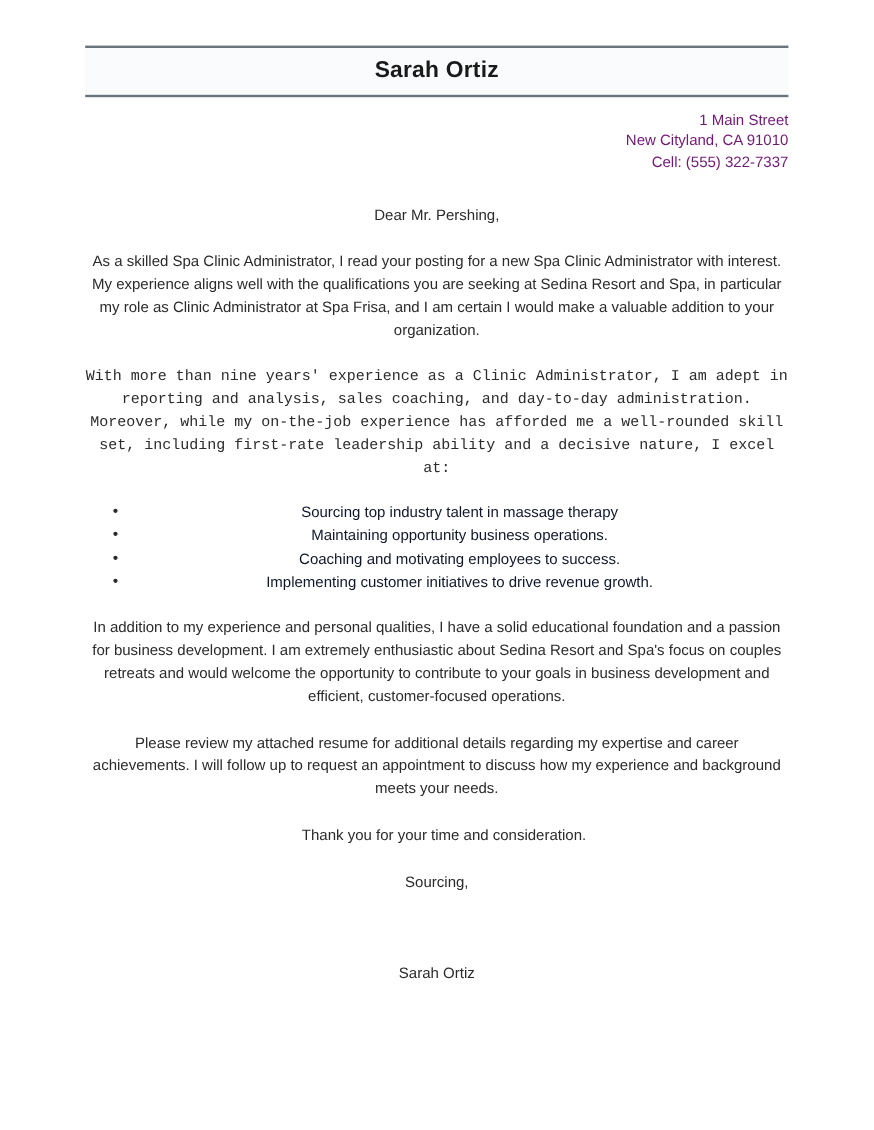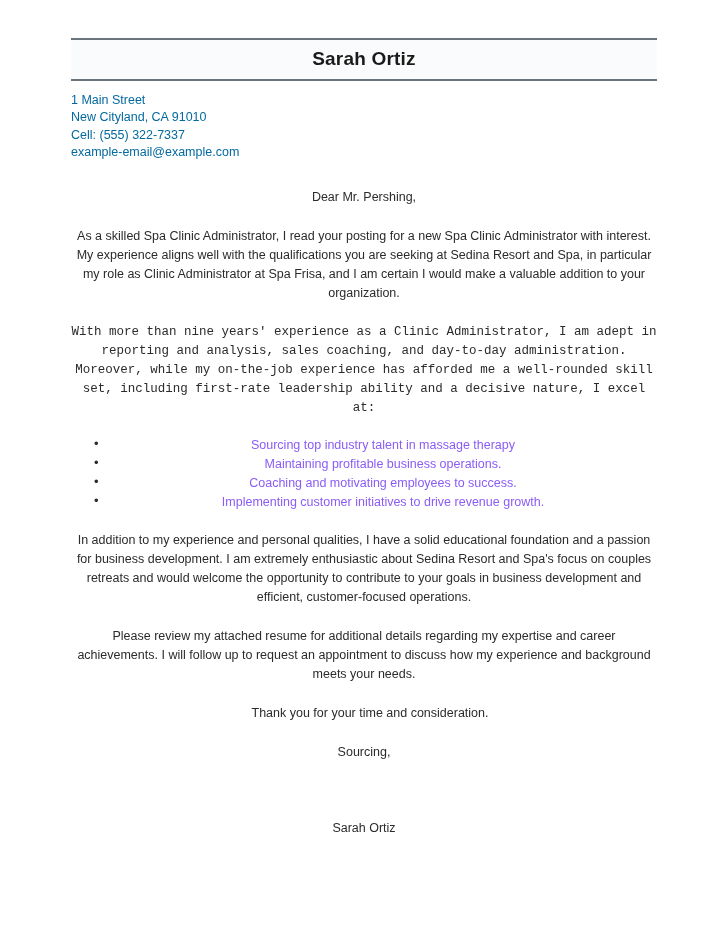--- a/index.html
+++ b/index.html
@@ -36,25 +36,25 @@
     text-align: center;
   }
   .header-name {
     font-size: 19px;
     font-weight: bold;
     color: #1a1a1a;
     letter-spacing: 0.2px;
     line-height: 1.1;
   }
   .contact {
-    text-align: left;
+    text-align: right;
     margin-top: 11px;
     font-size: 12.5px;
     line-height: 17.4px;
-    color: #0369a1;
+    color: #701a75;
   }
   .contact div {
     white-space: nowrap;
   }
   
   .body-text {
     margin-top: 26px;
     font-size: 12.5px;
     line-height: 19px;
     color: #2b2b2b;
@@ -70,21 +70,21 @@
   ul.bullets {
     margin: 0 0 20px 0;
     padding: 0 0 0 38px;
     list-style: none;
   }
   ul.bullets li {
     position: relative;
     font-size: 12.5px;
     line-height: 16.8px;
     margin-bottom: 2.5px;
-    color: #8b5cf6;
+    color: #0f172a;
   }
   ul.bullets li::before {
     content: "\2022";
     position: absolute;
     left: -15px;
     top: -1px;
     font-size: 13px;
     color: #2b2b2b;
   }
   .closing {
@@ -104,34 +104,33 @@
   <div class="letter">
 
     <div class="header-band">
       <div class="header-name">Sarah Ortiz</div>
     </div>
 
     <div class="contact">
       <div>1 Main Street</div>
       <div>New Cityland, CA 91010</div>
       <div>Cell: (555) 322-7337</div>
-      <div>example-email@example.com</div>
     </div>
 
     <div class="body-text">
 
       <p class="para">Dear Mr. Pershing,</p>
 
       <p class="para">As a skilled Spa Clinic Administrator, I read your posting for a new Spa Clinic Administrator with interest. My experience aligns well with the qualifications you are seeking at Sedina Resort and Spa, in particular my role as Clinic Administrator at Spa Frisa, and I am certain I would make a valuable addition to your organization.</p>
 
       <p class="para tight">With more than nine years' experience as a Clinic Administrator, I am adept in reporting and analysis, sales coaching, and day-to-day administration. Moreover, while my on-the-job experience has afforded me a well-rounded skill set, including first-rate leadership ability and a decisive nature, I excel at:</p>
 
       <ul class="bullets">
         <li>Sourcing top industry talent in massage therapy</li>
-        <li>Maintaining profitable business operations.</li>
+        <li>Maintaining opportunity business operations.</li>
         <li>Coaching and motivating employees to success.</li>
         <li>Implementing customer initiatives to drive revenue growth.</li>
       </ul>
 
       <p class="para">In addition to my experience and personal qualities, I have a solid educational foundation and a passion for business development. I am extremely enthusiastic about Sedina Resort and Spa's focus on couples retreats and would welcome the opportunity to contribute to your goals in business development and efficient, customer-focused operations.</p>
 
       <p class="para">Please review my attached resume for additional details regarding my expertise and career achievements. I will follow up to request an appointment to discuss how my experience and background meets your needs.</p>
 
       <p class="closing">Thank you for your time and consideration.</p>
 

